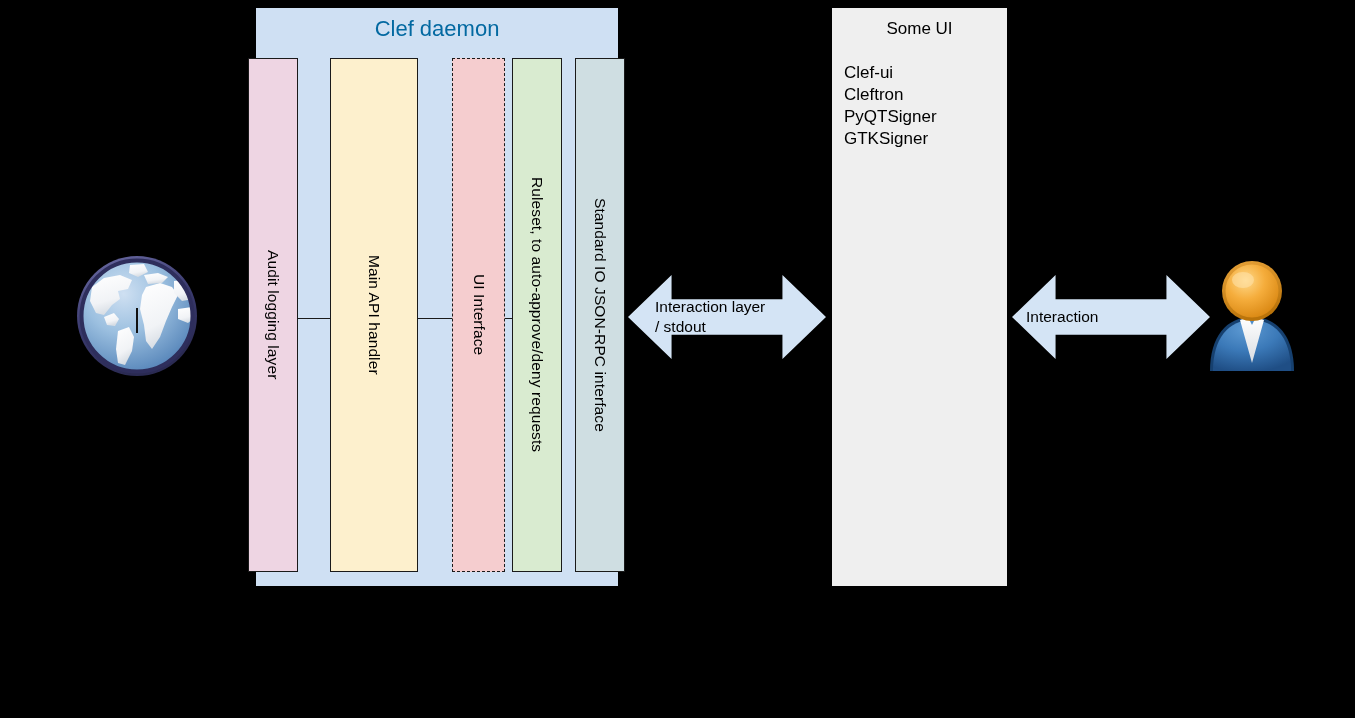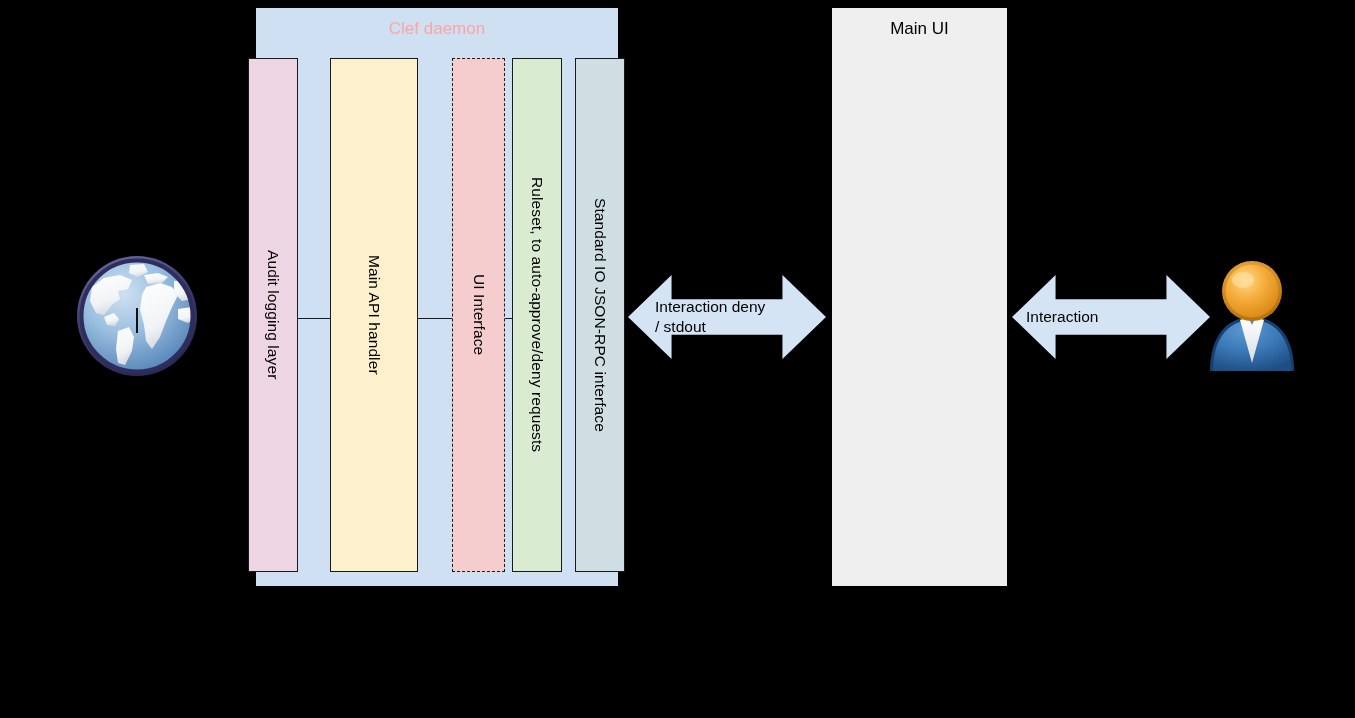--- a/index.html
+++ b/index.html
@@ -30,22 +30,22 @@
     height: 578px;
     background: #cfe0f3;
     box-sizing: border-box;
   }
   #daemon-title {
     position: absolute;
     left: 256px;
     top: 18px;
     width: 362px;
     text-align: center;
-    font-size: 17px;
-    color: #fca5a5;
+    font-size: 22px;
+    color: #0369a1;
     line-height: 22px;
   }
 
   
   .layer-box {
     position: absolute;
     top: 58px;
     height: 514px;
     box-sizing: border-box;
     border: 1px solid #1a1a1a;
@@ -215,25 +215,31 @@
     <span class="vtext">UI Interface</span>
   </div>
   <div class="layer-box" id="box-ruleset">
     <span class="vtext">Ruleset, to auto-approve/deny requests</span>
   </div>
   <div class="layer-box" id="box-stdio">
     <span class="vtext">Standard IO JSON-RPC interface</span>
   </div>
 
   <div class="dbl-arrow" id="arrow-1"></div>
-  <div class="arrow-label" id="arrow-1-label">Interaction deny
+  <div class="arrow-label" id="arrow-1-label">Interaction layer
 / stdout</div>
 
   <div id="someui-panel"></div>
-  <div id="someui-title">Main UI</div>
+  <div id="someui-title">Some UI</div>
+  <div id="someui-list">
+    <div>Clef-ui</div>
+    <div>Cleftron</div>
+    <div>PyQTSigner</div>
+    <div>GTKSigner</div>
+  </div>
 
   <div class="dbl-arrow" id="arrow-2"></div>
   <div class="arrow-label" id="arrow-2-label">Interaction</div>
 
   <div id="user-icon">
     <svg width="104" height="116" viewBox="0 0 104 116" xmlns="http://www.w3.org/2000/svg">
       <defs>
         <radialGradient id="gHead" cx="38%" cy="30%" r="75%">
           <stop offset="0%" stop-color="#ffd98a"></stop>
           <stop offset="48%" stop-color="#f5ad3c"></stop>

